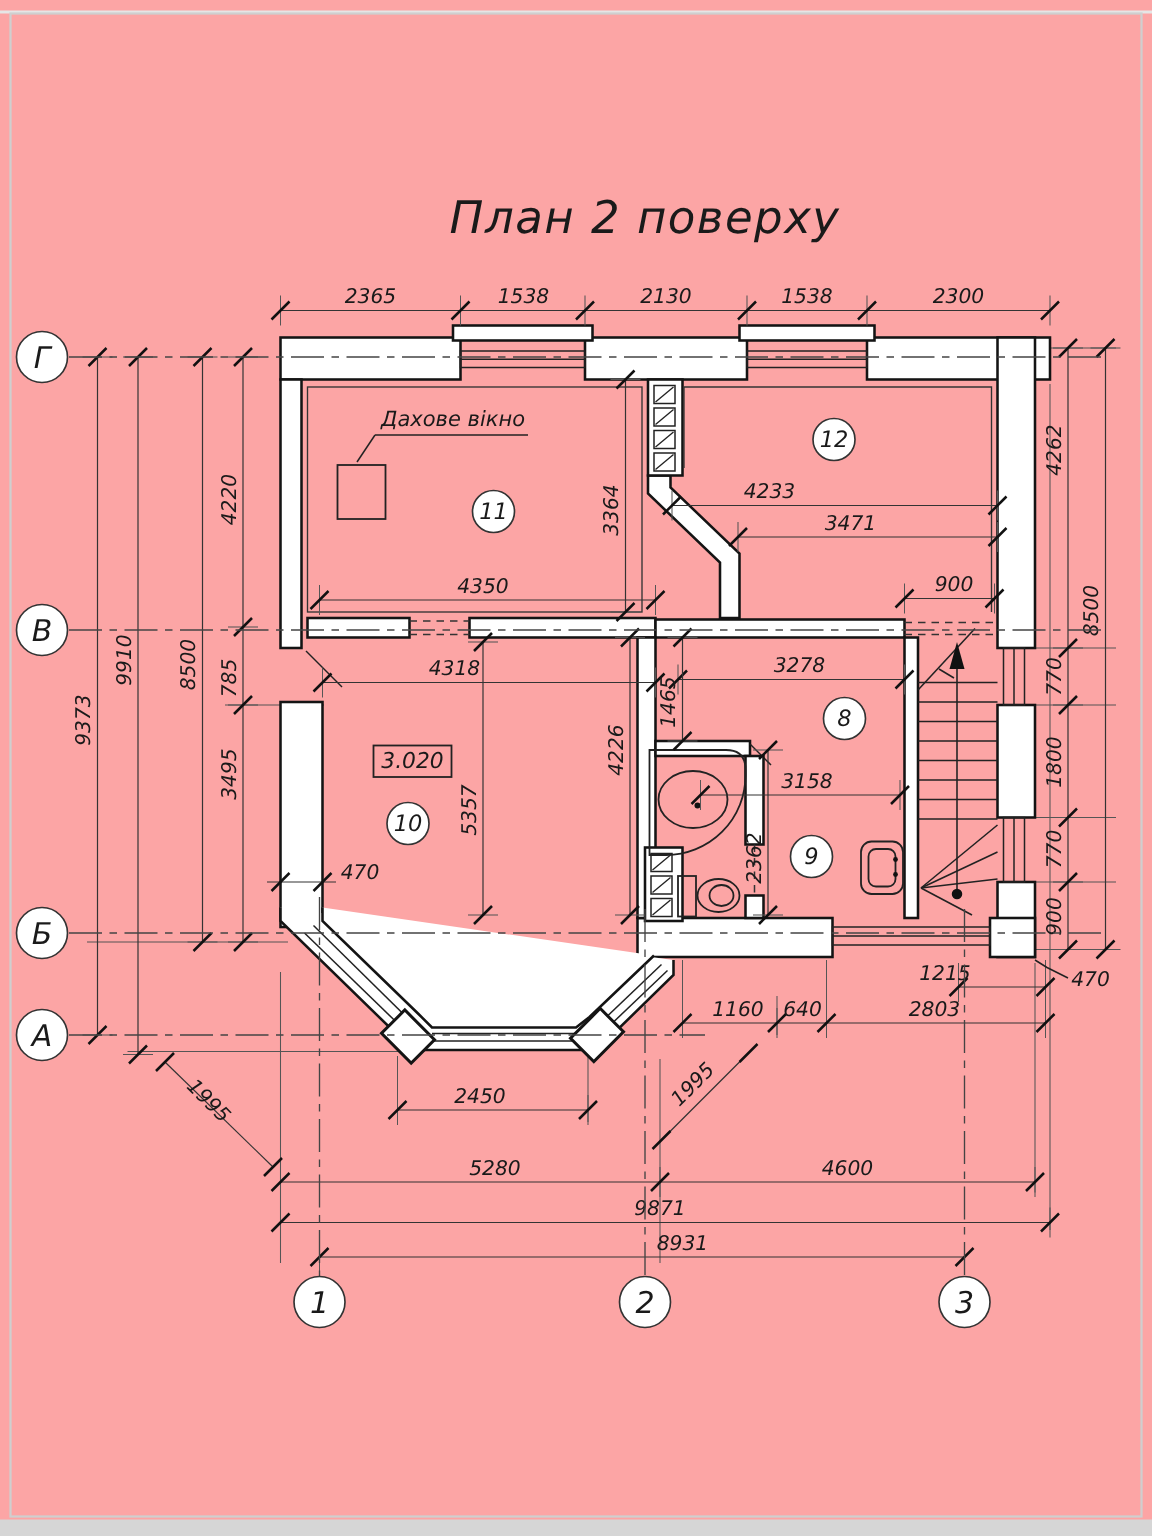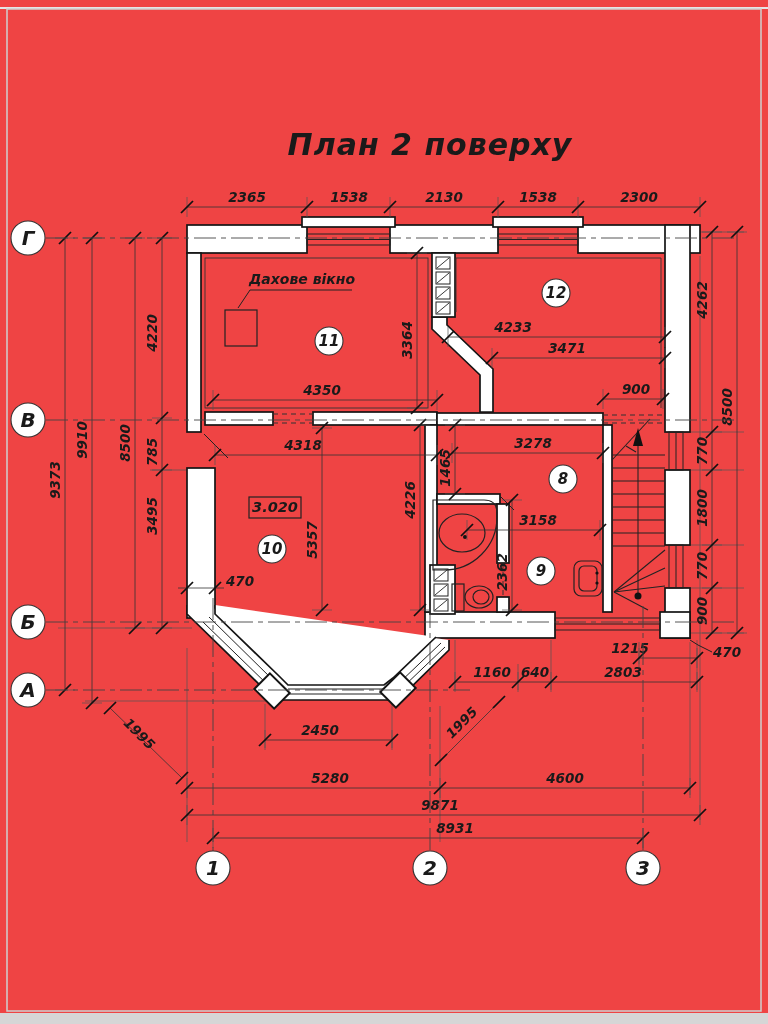--- a/index.html
+++ b/index.html
@@ -1,16 +1,16 @@
 <!DOCTYPE html>
 <html><head>
 <meta charset="utf-8">
 <style>
   html,body{margin:0;padding:0;background:#ffffff;}
-  .stage{position:relative;width:768px;height:1024px;background:#ef4444;overflow:hidden;font-weight:bold;}
+  .stage{position:relative;width:768px;height:1024px;background:#fca5a5;overflow:hidden;}
   svg{display:block;}
   text{font-family:"DejaVu Sans",sans-serif;font-style:italic;fill:#1a1a1a;text-anchor:middle;}
   .title{font-size:30px;letter-spacing:1px;}
   .dim{font-size:13.5px;}
   .axislbl{font-size:20px;}
   .roomlbl{font-size:15px;}
   .anno{font-size:14px;}
   .elev{font-size:14.5px;}
   .wall{fill:#ffffff;stroke:#141414;stroke-width:1.7;}
   .post{fill:#ffffff;stroke:#141414;stroke-width:2;}

